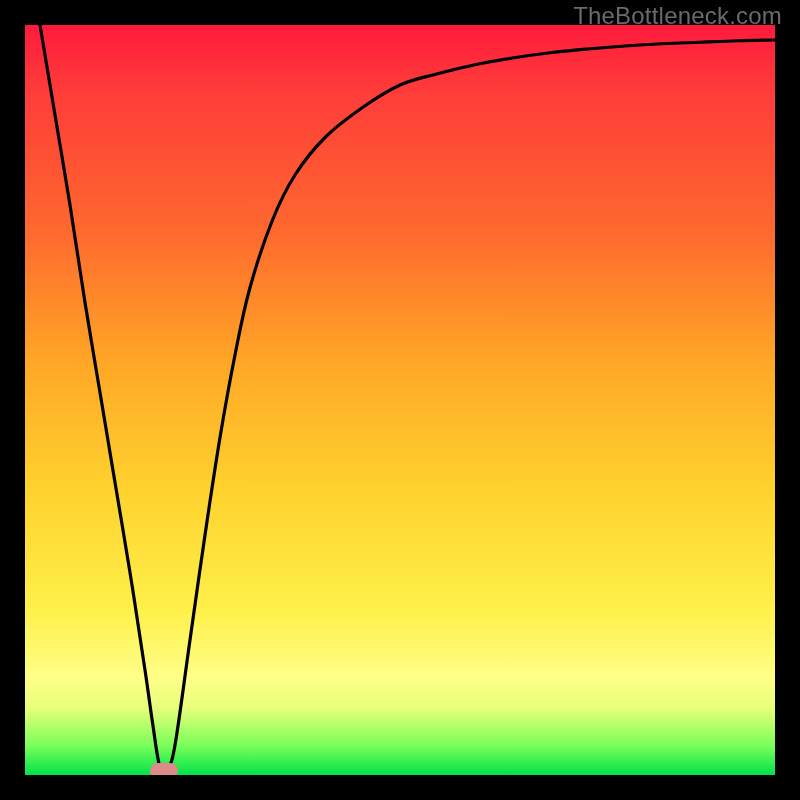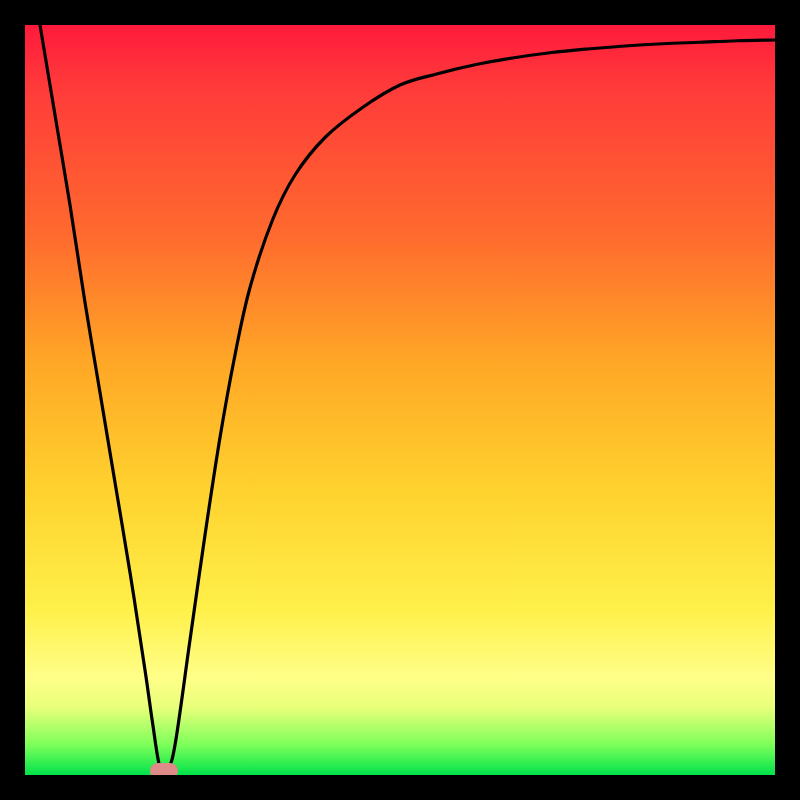--- a/index.html
+++ b/index.html
@@ -73,20 +73,21 @@
     background: #dd8a88;
     border-radius: 8px;
     transform: translate(-50%, -50%);
   }
 </style>
 </head>
 <body>
 
 <div class="frame">
 
+  <div class="watermark">TheBottleneck.com</div>
 
   <div class="plot-area">
     <div class="gradient"></div>
 
     <svg class="curve-svg" viewBox="0 0 750 750" preserveAspectRatio="none">
       <path id="curve-path" class="curve-path" d="M 0.00 -90.00 C 2.70 -73.80, 9.60 -32.40, 15.00 0.00 C 20.40 32.40, 24.60 57.60, 30.00 90.00 C 35.40 122.40, 39.60 146.25, 45.00 180.00 C 50.40 213.75, 54.60 243.75, 60.00 277.50 C 65.40 311.25, 69.60 335.10, 75.00 367.50 C 80.40 399.90, 84.60 425.10, 90.00 457.50 C 95.40 489.90, 99.60 513.75, 105.00 547.50 C 110.40 581.25, 115.95 618.00, 120.00 645.00 C 124.05 672.00, 124.80 679.95, 127.50 697.50 C 130.20 715.05, 132.30 734.40, 135.00 742.50 C 137.70 750.60, 139.80 746.55, 142.50 742.50 C 145.20 738.45, 145.95 742.95, 150.00 720.00 C 154.05 697.05, 159.60 652.80, 165.00 615.00 C 170.40 577.20, 174.60 546.45, 180.00 510.00 C 185.40 473.55, 189.60 444.90, 195.00 412.50 C 200.40 380.10, 204.60 357.00, 210.00 330.00 C 215.40 303.00, 218.25 286.80, 225.00 262.50 C 231.75 238.20, 239.40 215.25, 247.50 195.00 C 255.60 174.75, 260.55 164.85, 270.00 150.00 C 279.45 135.15, 287.85 124.65, 300.00 112.50 C 312.15 100.35, 324.00 91.95, 337.50 82.50 C 351.00 73.05, 361.50 66.08, 375.00 60.00 C 388.50 53.92, 399.00 52.40, 412.50 48.75 C 426.00 45.10, 436.50 42.59, 450.00 39.75 C 463.50 36.91, 474.00 35.16, 487.50 33.00 C 501.00 30.84, 511.50 29.37, 525.00 27.75 C 538.50 26.13, 549.00 25.21, 562.50 24.00 C 576.00 22.79, 586.50 21.95, 600.00 21.00 C 613.50 20.05, 624.00 19.43, 637.50 18.75 C 651.00 18.07, 661.50 17.79, 675.00 17.25 C 688.50 16.71, 699.00 16.15, 712.50 15.75 C 726.00 15.34, 743.25 15.13, 750.00 15.00"></path>
     </svg>
 
     <div id="marker" class="marker" style="left: 138.75px; top: 745.5px; background: rgb(221, 138, 136);"></div>
   </div>

